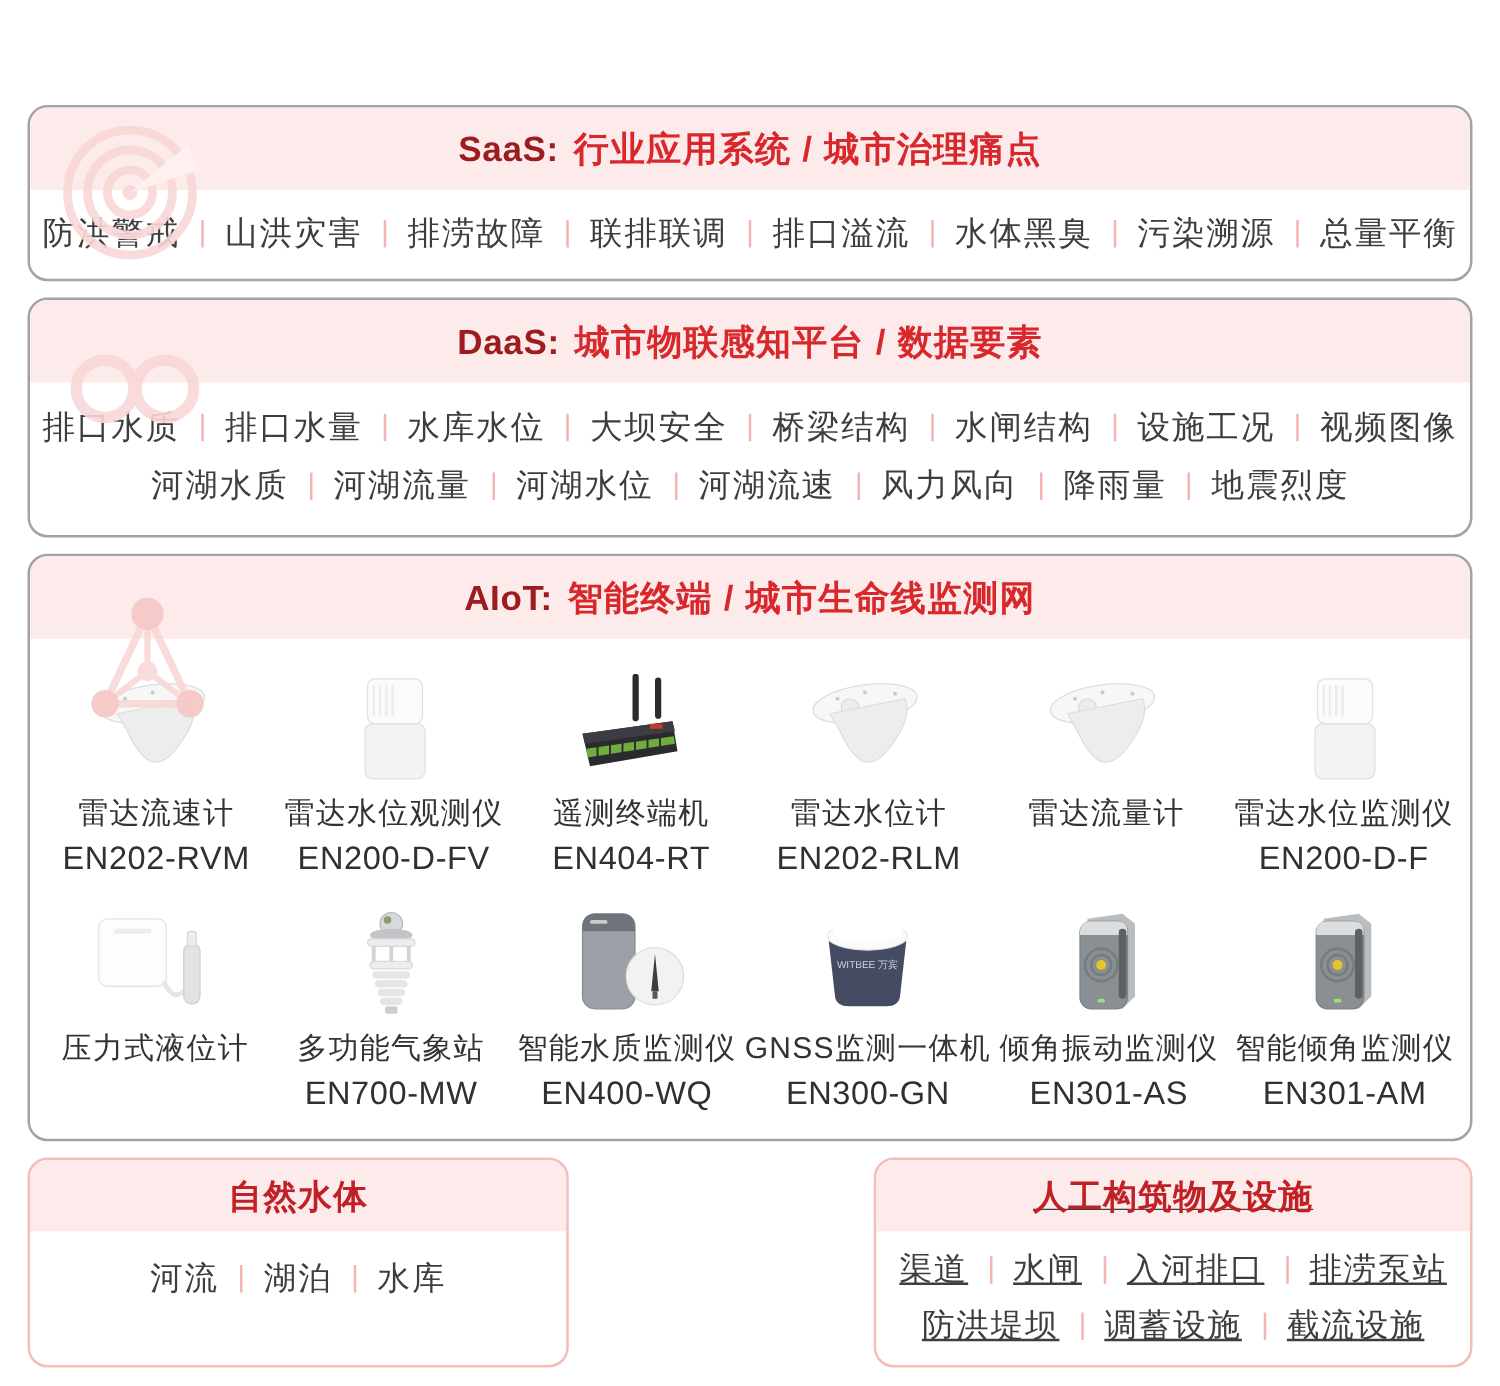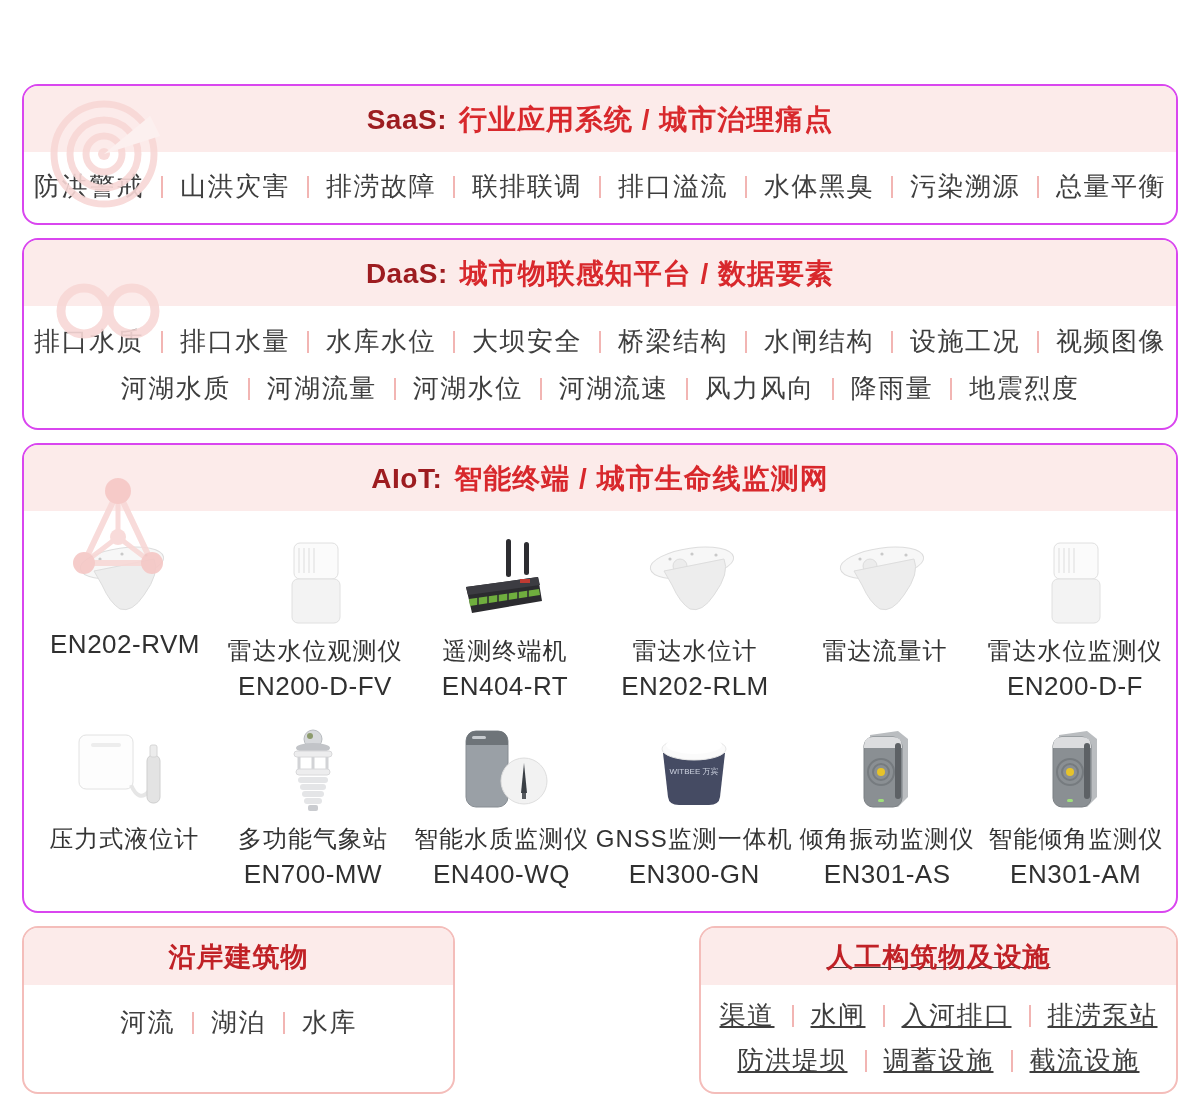--- a/index.html
+++ b/index.html
@@ -8,21 +8,21 @@
     width:1200px; height:1109px;
     font-family:"Liberation Sans","DejaVu Sans",sans-serif;
     color:#3e3e3e;
     overflow:hidden;
   }
   .page { padding:84px 22px 0 22px; }
 
   
   .panel {
     position:relative;
-    border:2px solid #d946ef;
+    border:2px solid #a3a3a3;
     border-radius:16px;
     overflow:hidden;
     margin-bottom:13px;
     background:#ffffff;
   }
   .band {
     background:#fcebea;
     text-align:center;
     padding:15px 0 13px 0;
   }
@@ -195,20 +195,21 @@
       <div class="pcell">
         <div class="pimg">
           <svg width="110" height="88" viewBox="0 0 110 88">
             <ellipse cx="52" cy="24" rx="42" ry="15" fill="#f7f7f7" stroke="#dddddd" transform="rotate(-8 52 24)"></ellipse>
             <path d="M24 32 L84 20 Q90 34 74 56 Q62 74 50 70 Q40 64 32 46 Z" fill="#ededed" stroke="#dddddd"></path>
             <circle cx="30" cy="20" r="1.6" fill="#c9c9c9"></circle>
               <circle cx="52" cy="15" r="1.6" fill="#c9c9c9"></circle>
               <circle cx="76" cy="16" r="1.6" fill="#c9c9c9"></circle>
           </svg>
         </div>
+        <div class="pname">雷达流速计</div>
         <div class="pmodel">EN202-RVM</div>
       </div>
       <div class="pcell">
         <div class="pimg">
           <svg width="110" height="88" viewBox="0 0 110 88">
             <rect x="34" y="4" width="44" height="36" rx="6" fill="#fbfbfb" stroke="#e0e0e0"></rect>
             <path d="M39 9 V34 M44 9 V34 M49 9 V34 M54 9 V34" stroke="#ececec" stroke-width="2"></path>
             <rect x="32" y="40" width="48" height="44" rx="6" fill="#f3f3f3" stroke="#e0e0e0"></rect>
           </svg>
         </div>
@@ -360,21 +361,21 @@
         <div class="pname">智能倾角监测仪</div>
         <div class="pmodel">EN301-AM</div>
       </div>
     </div>
   </div>
 
   <div class="bottom-row">
 
     <div class="bbox bbox-1">
       <div class="band">
-        <span class="btitle">沿岸建筑物</span>
+        <span class="btitle">自然水体</span>
       </div>
       <div class="bbody">
         <div class="itemrow">
           <span class="item">河流</span>
             <span class="sep"></span>
           <span class="item">湖泊</span>
             <span class="sep"></span>
           <span class="item">水库</span>
         </div>
       </div>

